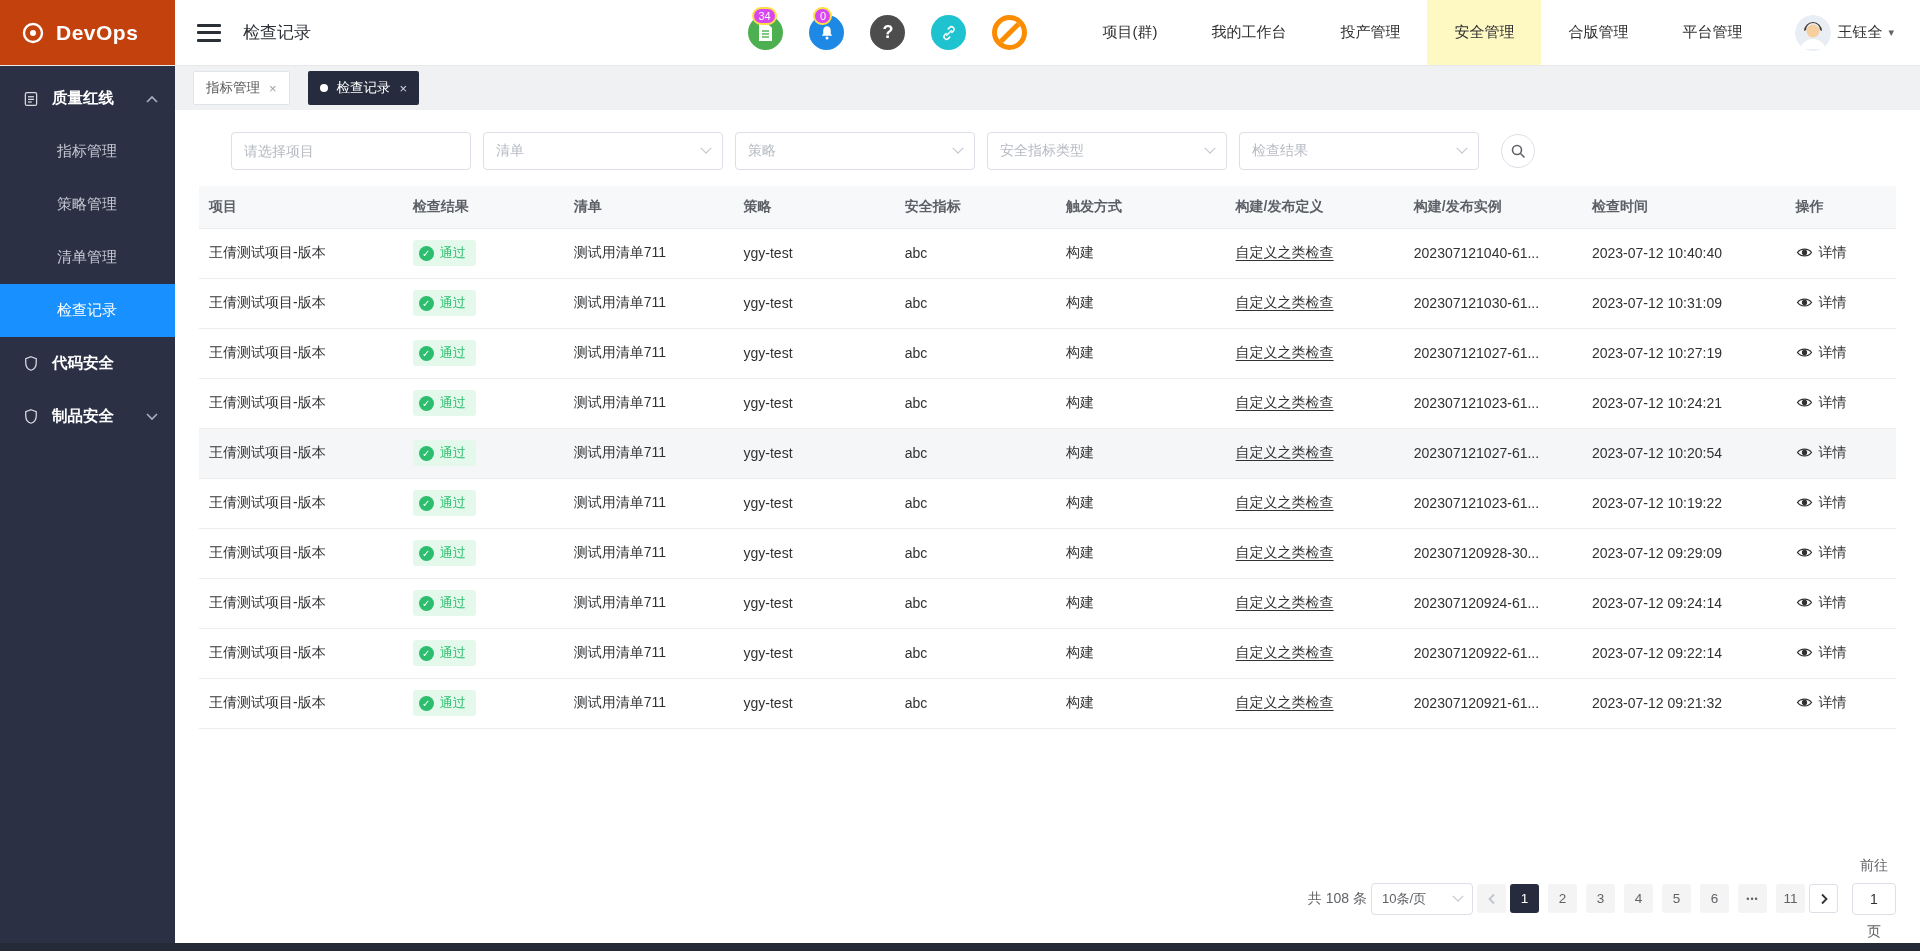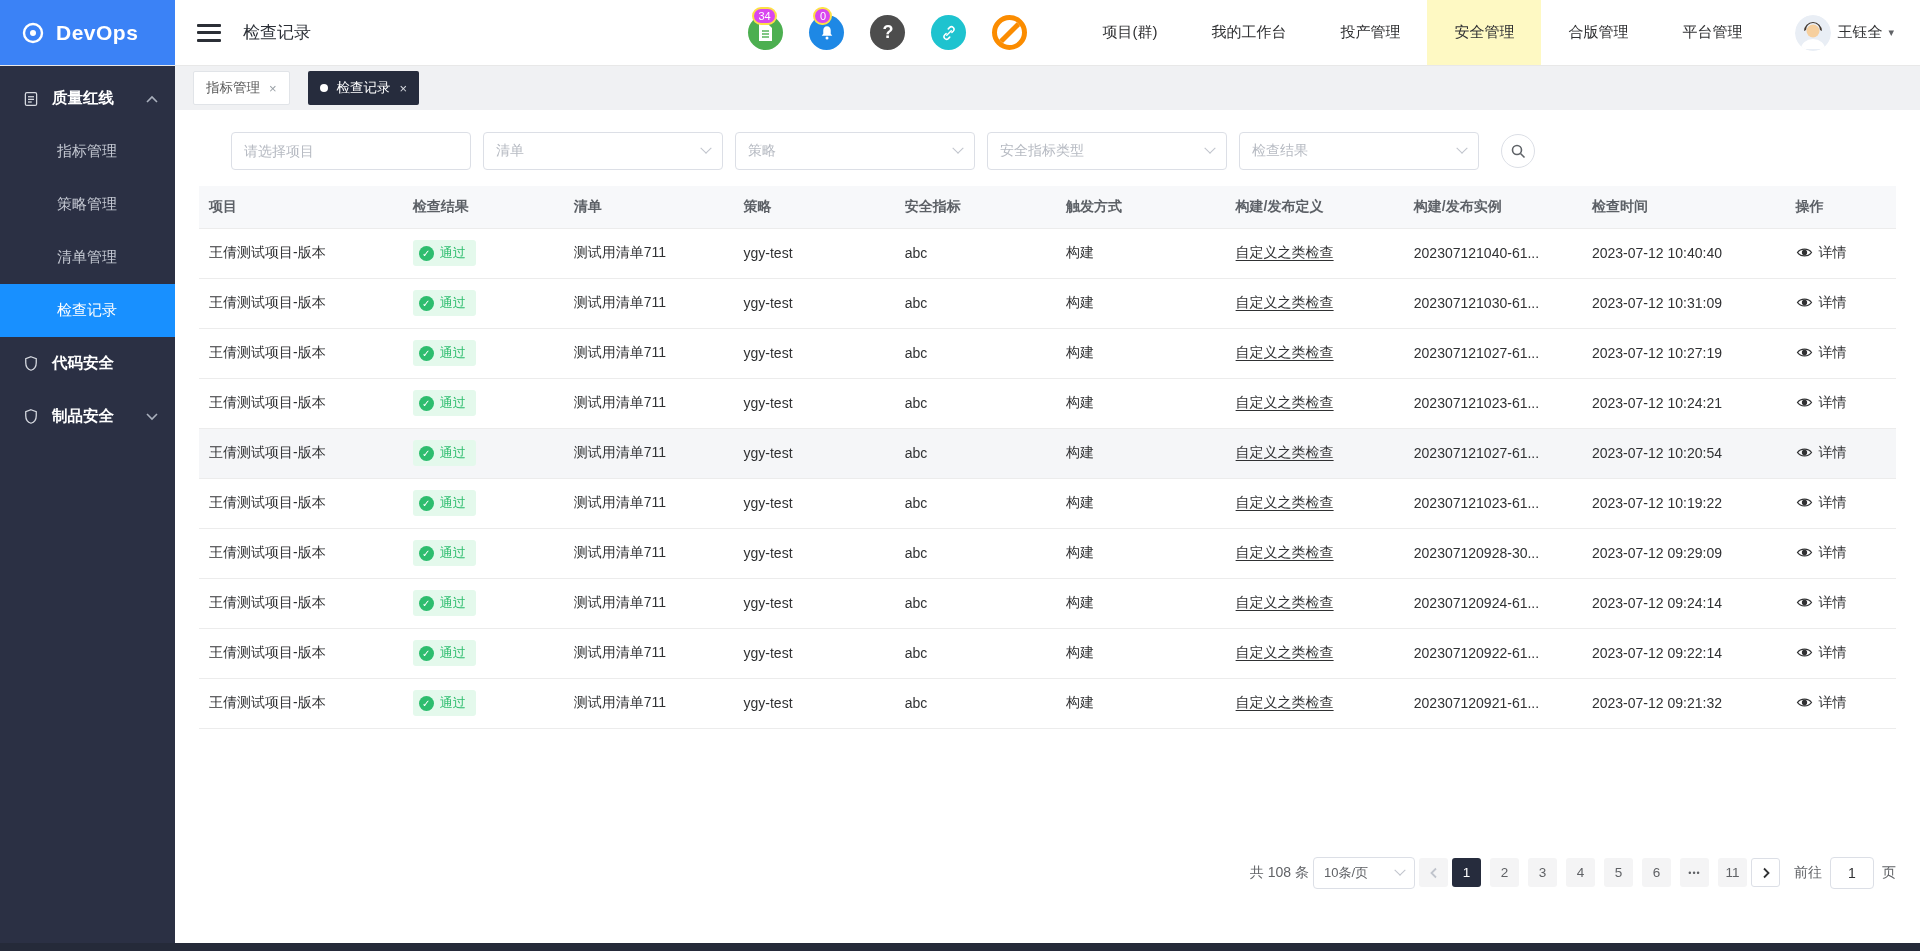--- a/index.html
+++ b/index.html
@@ -8,21 +8,21 @@
     font-family:"Liberation Sans","DejaVu Sans",sans-serif;
     color:#303133; background:#fff; position:relative;
     display:grid;
     grid-template-areas:"header header" "side main";
     grid-template-rows:66px 1fr;
     grid-template-columns:175px 1fr;
   }
 
   
   .app-header { grid-area:header; display:flex; align-items:stretch; background:#fff; border-bottom:1px solid #e8e8e8; }
-  .logo-block { width:175px; background:#3b82f6; color:#fff; display:flex; align-items:center; gap:10px; padding-left:20px; flex:none; }
+  .logo-block { width:175px; background:#c2410c; color:#fff; display:flex; align-items:center; gap:10px; padding-left:20px; flex:none; }
   .logo-block .brand-name { font-size:21px; font-weight:bold; letter-spacing:.5px; }
   .header-main { flex:1; display:flex; align-items:center; padding-left:22px; }
   .hamburger { width:24px; height:18px; display:flex; flex-direction:column; justify-content:space-between; cursor:pointer; }
   .hamburger span { height:3px; background:#2b2f36; border-radius:1px; }
   .page-title { font-size:17px; color:#2b2f36; margin-left:22px; }
 
   .icon-group { display:flex; align-items:center; gap:26px; margin-left:auto; }
   .circle-icon { width:35px; height:35px; border-radius:50%; display:flex; align-items:center; justify-content:center; position:relative; cursor:pointer; color:#fff; flex:none; }
   .ci-green { background:#4caf50; }
   .ci-blue  { background:#1e88e5; }
@@ -84,21 +84,21 @@
   
   .pagination { margin-top:128px; display:flex; align-items:center; justify-content:flex-end; gap:4px; font-size:14px; color:#606266; flex:none; }
   .page-size-select { width:102px; height:32px; border:1px solid #dcdfe6; border-radius:4px; display:flex; align-items:center; justify-content:space-between; padding:0 10px; font-size:13px; color:#606266; cursor:pointer; background:#fff; }
   .page-btn { min-width:29px; height:29px; border:none; border-radius:3px; background:#f4f4f5; color:#606266; font-size:13.5px; font-family:inherit; cursor:pointer; display:inline-flex; align-items:center; justify-content:center; }
   .page-btn.active { background:#262c3d; color:#fff; }
   .page-btn.dots { font-size:9px; letter-spacing:1px; color:#606266; }
   .pagination-pages { display:flex; gap:9px; }
   .arrow-btn { width:29px; height:29px; border-radius:3px; display:flex; align-items:center; justify-content:center; cursor:pointer; }
   .arrow-prev { background:#f4f4f5; border:none; color:#c0c4cc; }
   .arrow-next { background:#fff; border:1px solid #dcdfe6; color:#303133; }
-  .goto-group { display:flex; align-items:center; gap:8px; margin-left:10px; }
+  .goto-group { display:flex; align-items:center; gap:8px; margin-left:10px;flex-direction:column; }
   .goto-input { width:44px; height:32px; border:1px solid #dcdfe6; border-radius:4px; text-align:center; font-size:14px; color:#303133; outline:none; font-family:inherit; }
 
   .footer-strip { position:absolute; left:0; right:0; bottom:0; height:8px; background:#252a39; }
 </style>
 </head>
 <body>
 
 <header class="app-header">
   <div class="logo-block">
     <svg width="26" height="26" viewBox="0 0 26 26">

